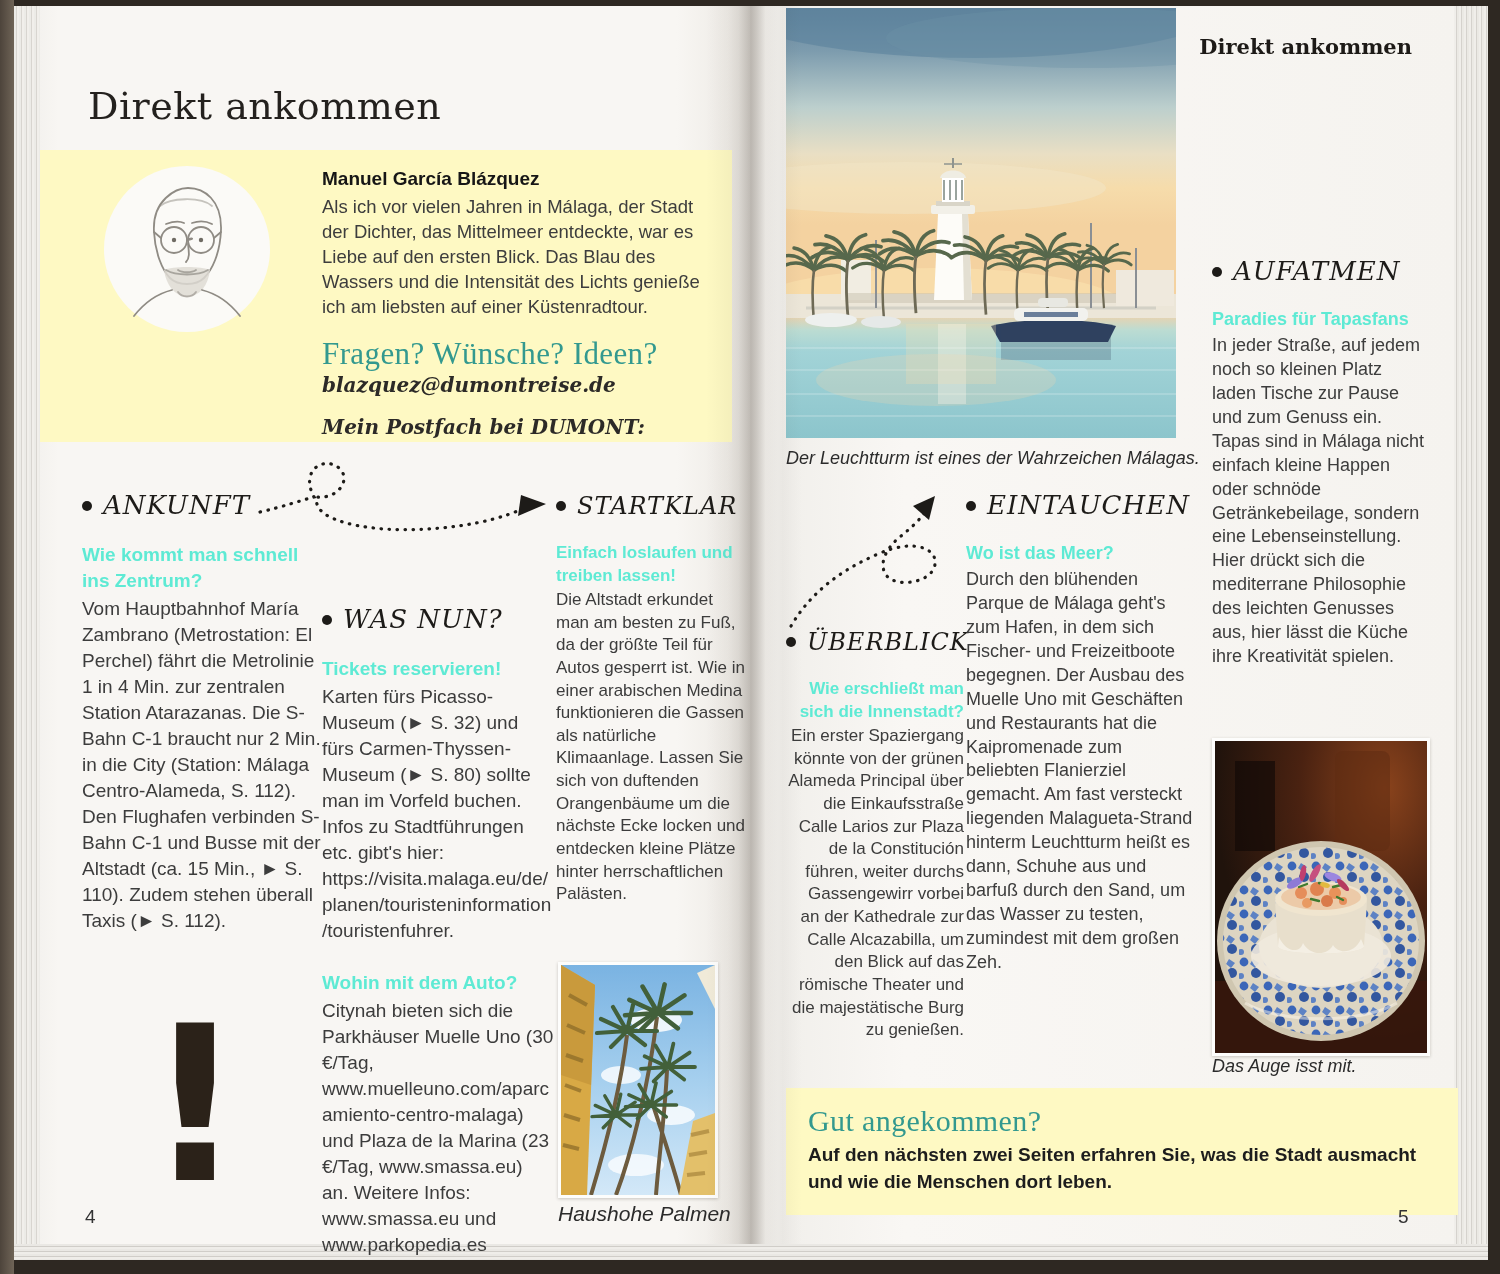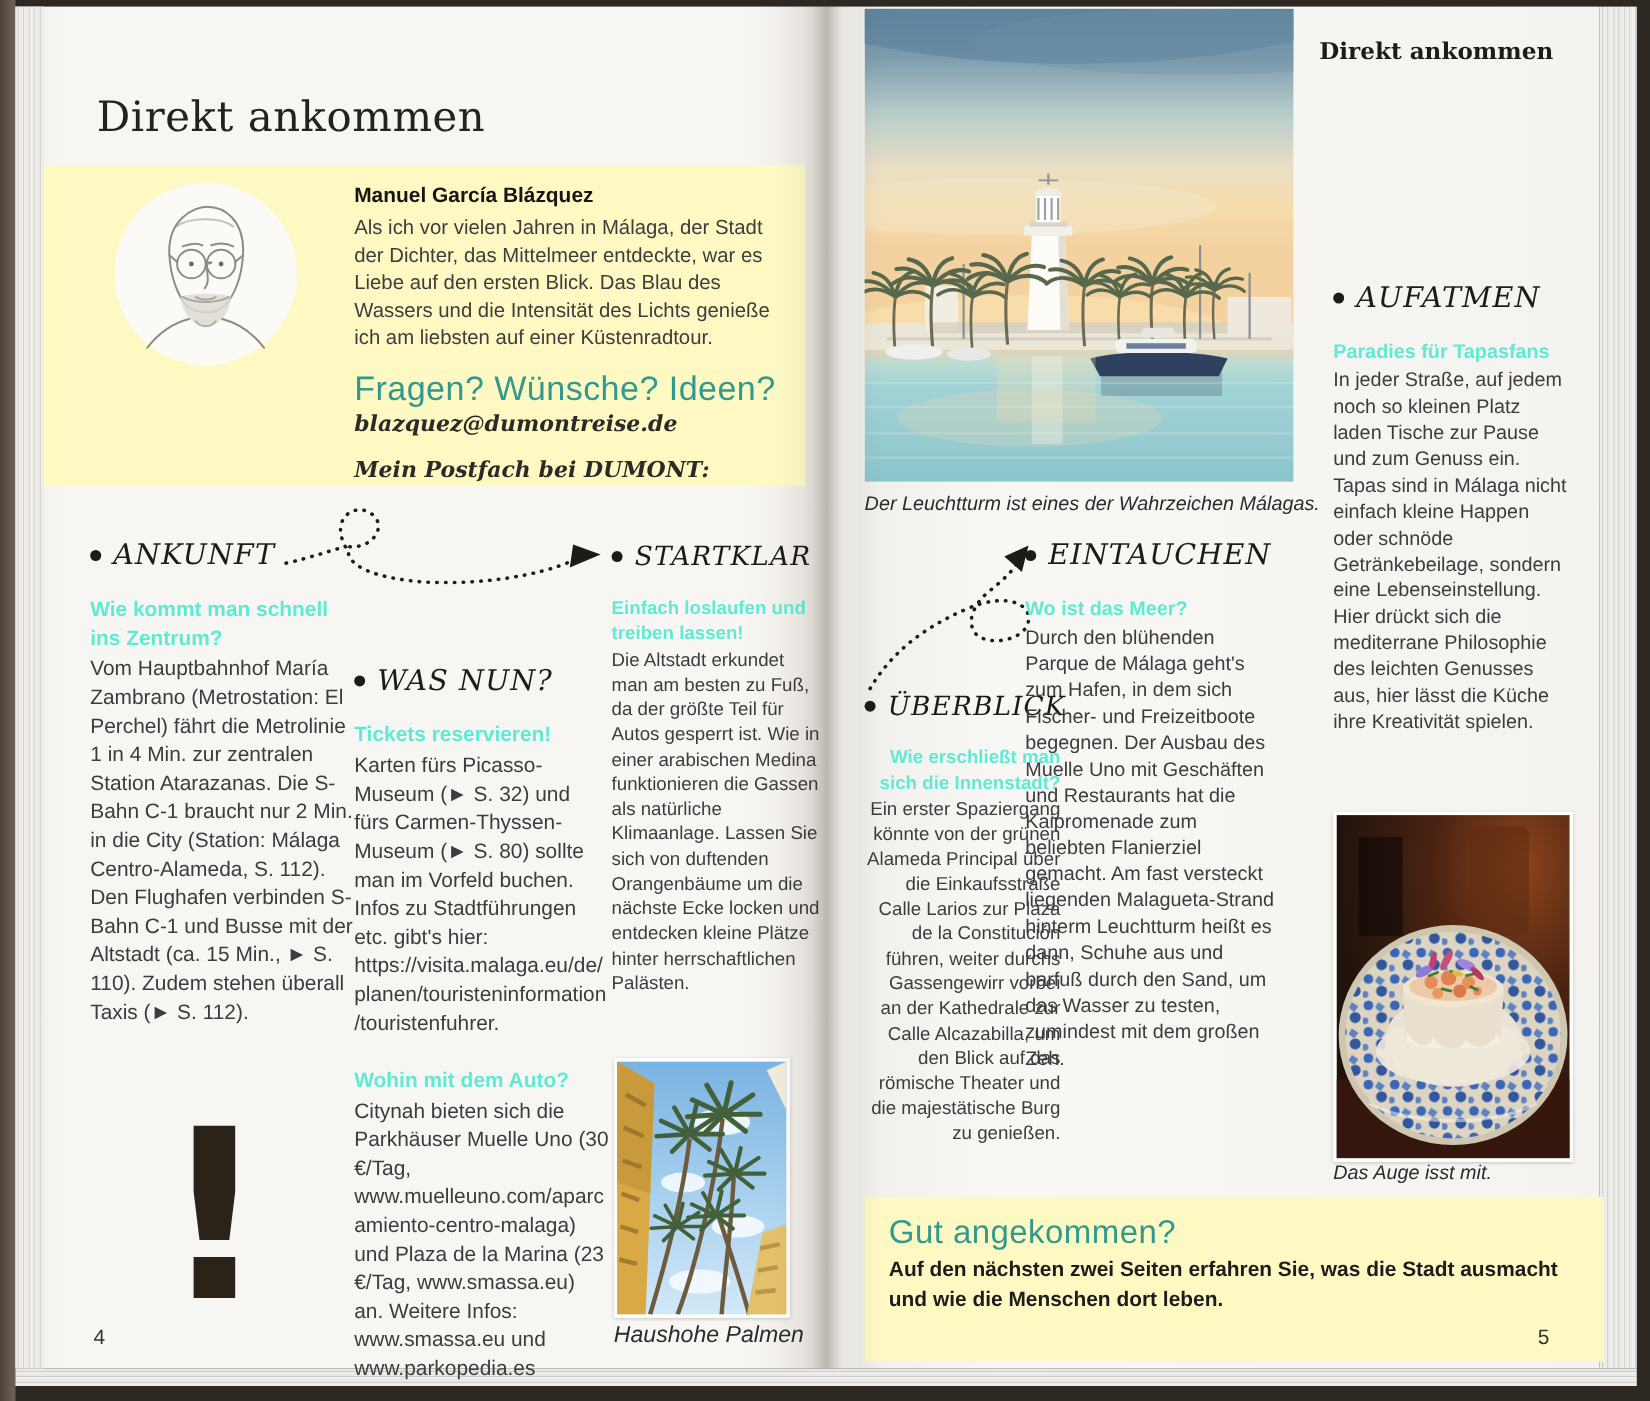--- a/index.html
+++ b/index.html
@@ -32,21 +32,21 @@
           margin-right:11px;margin-bottom:3px;}
   .q-title{font-weight:bold;color:#5eead4;margin:22px 0 2px 0;}
   .body-txt{margin:0;overflow-wrap:anywhere;}
   .c19{font-size:19px;line-height:1.37;}
   .c18{font-size:18px;line-height:1.33;}
   .c17{font-size:17px;line-height:1.33;}
   .caption{font-style:italic;font-size:21px;color:#2b2b2b;}
   .pagenum{font-size:19px;color:#333;}
 
   .teal-panel{background:#fef9c3;}
-  .teal-head{font-family:Liberation Sans, sans-serif;font-size:31px;color:#33998f;letter-spacing:.4px;}
+  .teal-head{font-family:Liberation Serif, serif;font-size:31px;color:#33998f;letter-spacing:.4px;}
   .author-name{font-weight:bold;font-size:19px;color:#161616;margin-bottom:5px;}
   .author-bio{font-size:18.5px;line-height:1.35;color:#3d3d3d;margin:0;}
   .mailbox{font-family:"DejaVu Serif","Liberation Serif",serif;font-style:italic;font-weight:bold;
            font-size:20px;line-height:1.3;color:#2c2a27;}
 
   .photo-frame{border:3px solid #fdfdfc;box-shadow:0 1px 3px rgba(60,50,40,.25);}
   svg{display:block;}
   .fr{fill:none;stroke:#57684c;stroke-width:3.4;stroke-linecap:round;}
   .tr{fill:none;stroke:#6e6a56;stroke-width:2.6;}
   .fr2{fill:none;stroke:#42603a;stroke-width:4.2;stroke-linecap:round;}
@@ -263,21 +263,21 @@
       <polygon points="152,4 130,14 146,28" fill="#1d1b18"></polygon>
     </svg>
   </div>
 
   <div class="abs" style="left:786px;top:628px;width:178px;text-align:right;">
     <div class="sec-head small"><span class="bullet"></span><span>ÜBERBLICK</span></div>
     <div class="q-title c17">Wie erschließt man sich die Innenstadt?</div>
     <p class="body-txt c17">Ein erster Spaziergang könnte von der grünen Alameda Principal über die Einkaufsstraße Calle Larios zur Plaza de la Constitución führen, weiter durchs Gassengewirr vorbei an der Kathedrale zur Calle Alcazabilla, um den Blick auf das römische Theater und die majestätische Burg zu genießen.</p>
   </div>
 
-  <div class="abs" style="left:932px;top:490px;width:228px;">
+  <div class="abs" style="left:966px;top:490px;width:228px;">
     <div class="sec-head"><span class="bullet"></span><span>EINTAUCHEN</span></div>
     <div class="q-title c18">Wo ist das Meer?</div>
     <p class="body-txt c18">Durch den blühenden Parque de Málaga geht's zum Hafen, in dem sich Fischer- und Freizeitboote begegnen. Der Ausbau des Muelle Uno mit Geschäften und Restaurants hat die Kaipromenade zum beliebten Flanierziel gemacht. Am fast versteckt liegenden Malagueta-Strand hinterm Leuchtturm heißt es dann, Schuhe aus und barfuß durch den Sand, um das Wasser zu testen, zumindest mit dem großen Zeh.</p>
   </div>
 
   <div class="abs photo-frame" style="left:1212px;top:738px;width:212px;height:312px;">
     <svg width="212" height="312" viewBox="0 0 212 312">
       <defs>
         <pattern id="azl" width="24" height="24" patternUnits="userSpaceOnUse">
           <rect width="24" height="24" fill="#ddd5c2"></rect>
@@ -315,21 +315,21 @@
       <ellipse cx="118" cy="136" rx="9" ry="4" fill="#9b86e0" transform="rotate(20 118 136)"></ellipse>
       <ellipse cx="100" cy="132" rx="10" ry="3.4" fill="#c64f7e" transform="rotate(-60 100 132)"></ellipse>
       <ellipse cx="128" cy="144" rx="8" ry="3" fill="#b53a5f" transform="rotate(45 128 144)"></ellipse>
       <ellipse cx="88" cy="132" rx="8" ry="3" fill="#c03f6f" transform="rotate(-80 88 132)"></ellipse>
       <ellipse cx="110" cy="144" rx="5" ry="2.6" fill="#e2b93f" transform="rotate(15 110 144)"></ellipse>
       <path d="M30 262 A 90 34 0 0 0 182 262" fill="none" stroke="#fdf8ec" stroke-width="3" opacity=".5"></path>
     </svg>
   </div>
   <div class="abs caption" style="left:1212px;top:1056px;font-size:18px;">Das Auge isst mit.</div>
 
-  <div class="abs teal-panel" style="left:786px;top:1088px;width:672px;height:150px;padding:0;">
+  <div class="abs teal-panel" style="left:786px;top:1088px;width:672px;height:127px;padding:0;">
     <div class="teal-head" style="margin:16px 0 4px 22px;font-size:30px;">Gut angekommen?</div>
     <div style="margin:2px 40px 0 22px;font-weight:bold;font-size:19px;line-height:1.4;color:#1d1d1d;">Auf den nächsten zwei Seiten erfahren Sie, was die Stadt ausmacht und wie die Menschen dort leben.</div>
   </div>
 
   <div class="abs pagenum" style="left:1398px;top:1206px;">5</div>
 
   <div class="abs spine"></div>
 </div>
 
 </body></html>

